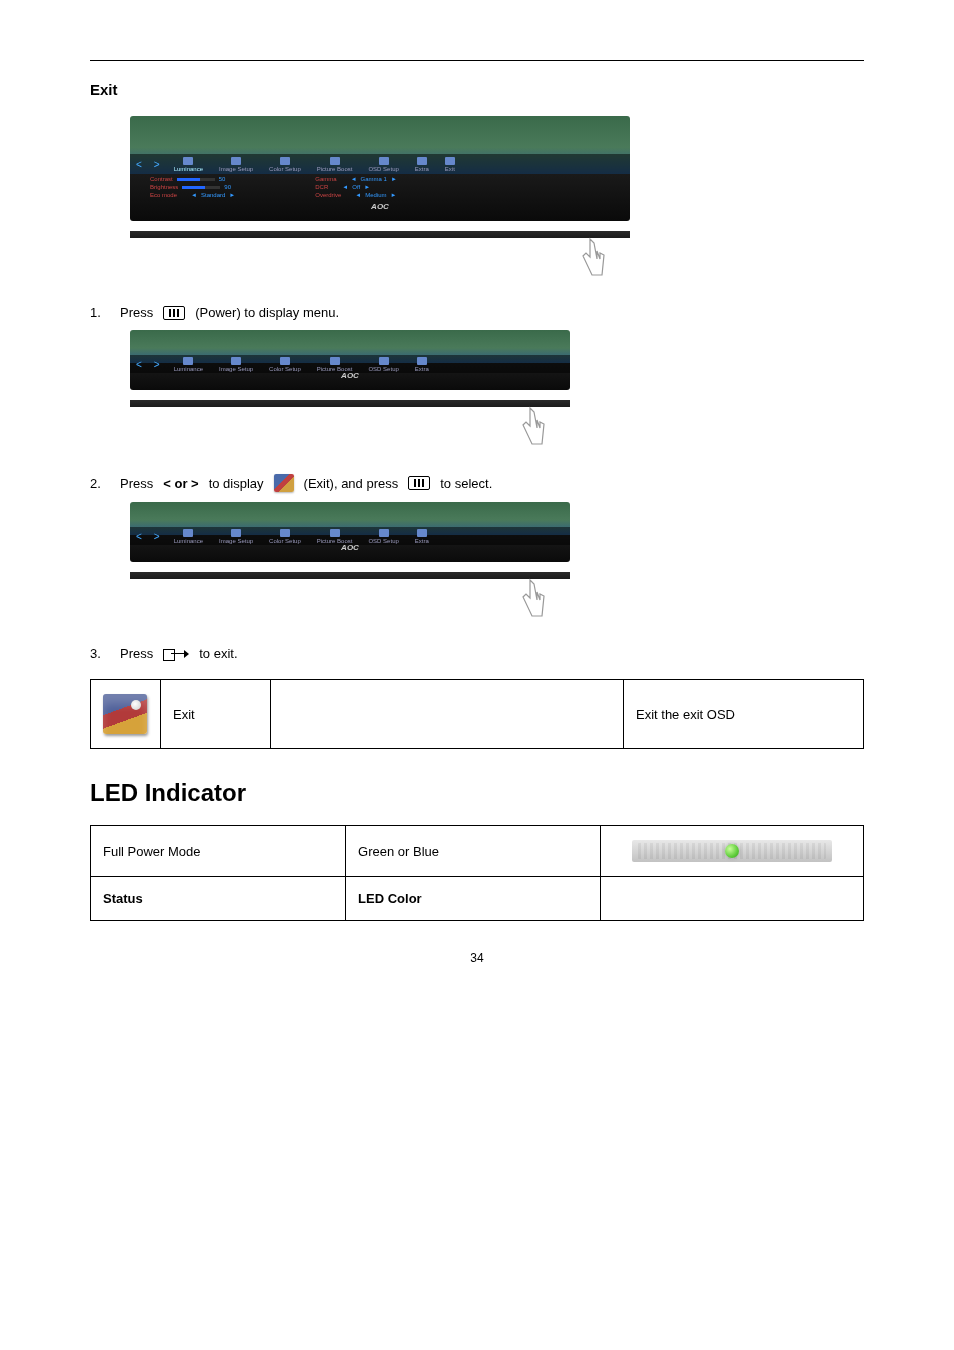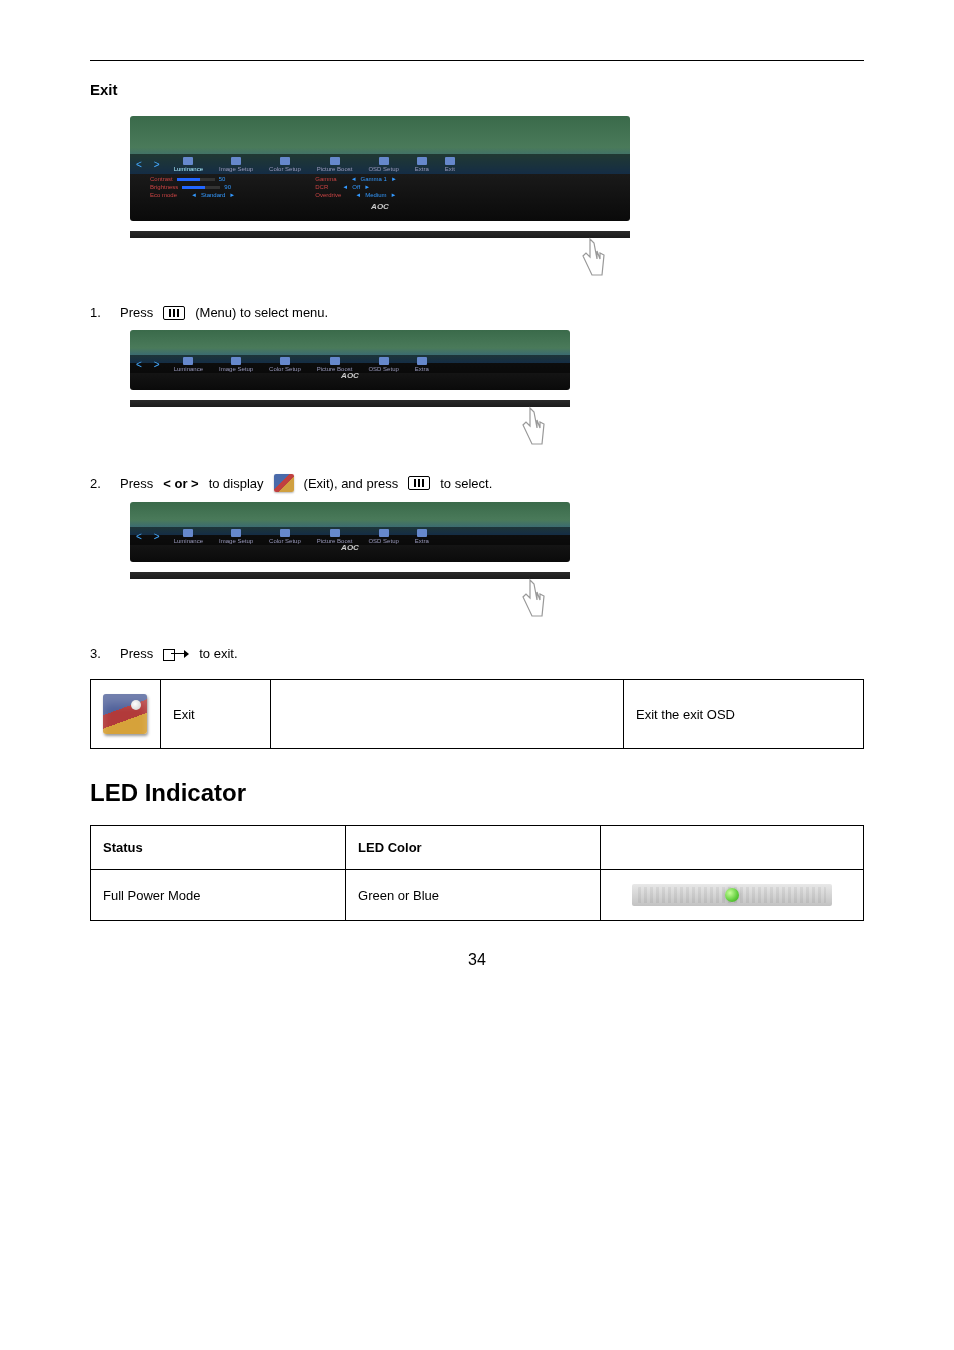--- a/index.html
+++ b/index.html
@@ -163,21 +163,21 @@
     border-radius: 1px;
   }
   .led-dot {
     position: absolute; top: 50%; left: 50%;
     width: 14px; height: 14px; border-radius: 50%;
     transform: translate(-50%, -50%);
     box-shadow: 0 0 4px rgba(0,0,0,.2);
   }
   .led-green { background: radial-gradient(circle at 35% 35%, #c8ff9a, #5ecc3a 60%, #3a9a20); }
   .led-orange { background: radial-gradient(circle at 35% 35%, #ffe0a0, #f0a838 60%, #c07a18); }
-  .page-num { text-align: center; font-size: 16px; margin-top: 26px; }
+  .page-num { text-align: center; font-size: 12px; margin-top: 26px; }
 </style>
 </head>
 <body>
 
 <div class="rule-line"></div>
 
 <div class="section-title">Exit</div>
 
 <div class="osd-screenshot">
   <div class="osd-menubar">
@@ -265,21 +265,21 @@
 <div class="step">
   <span class="num">1.</span>
   <span>Press</span>
   <span class="menu-icon">
       <span class="bars">
         <span></span>
         <span></span>
         <span></span>
       </span>
     </span>
-  <span>(Menu) to select menu.</span>
+  <span>(Power) to display menu.</span>
 </div>
 
 <div class="osd-screenshot small">
   <div class="osd-menubar">
     <span class="osd-nav">&lt;</span>
     <span class="osd-nav">&gt;</span>
     <div class="osd-item">
         <div class="ic"></div>
         <span>Luminance</span>
       </div>
@@ -390,29 +390,29 @@
     <td style="width:240px">Exit the exit OSD</td>
   </tr>
 </tbody>
   </table>
 
 <h2 class="big">LED Indicator</h2>
 
 <table class="led-table">
   <tbody>
       <tr>
-    <th style="width:33%">Status</th>
-    <th style="width:33%">LED Color</th>
-    <th></th>
-  </tr>
-  <tr>
     <td>Full Power Mode</td>
     <td>Green or Blue</td>
     <td>
           <div class="led-img">
             <div class="led-dot led-green"></div>
           </div>
         </td>
   </tr>
+  <tr>
+    <th style="width:33%">Status</th>
+    <th style="width:33%">LED Color</th>
+    <th></th>
+  </tr>
 </tbody>
   </table>
 
 <div class="page-num">34</div>
 
 </body></html>

